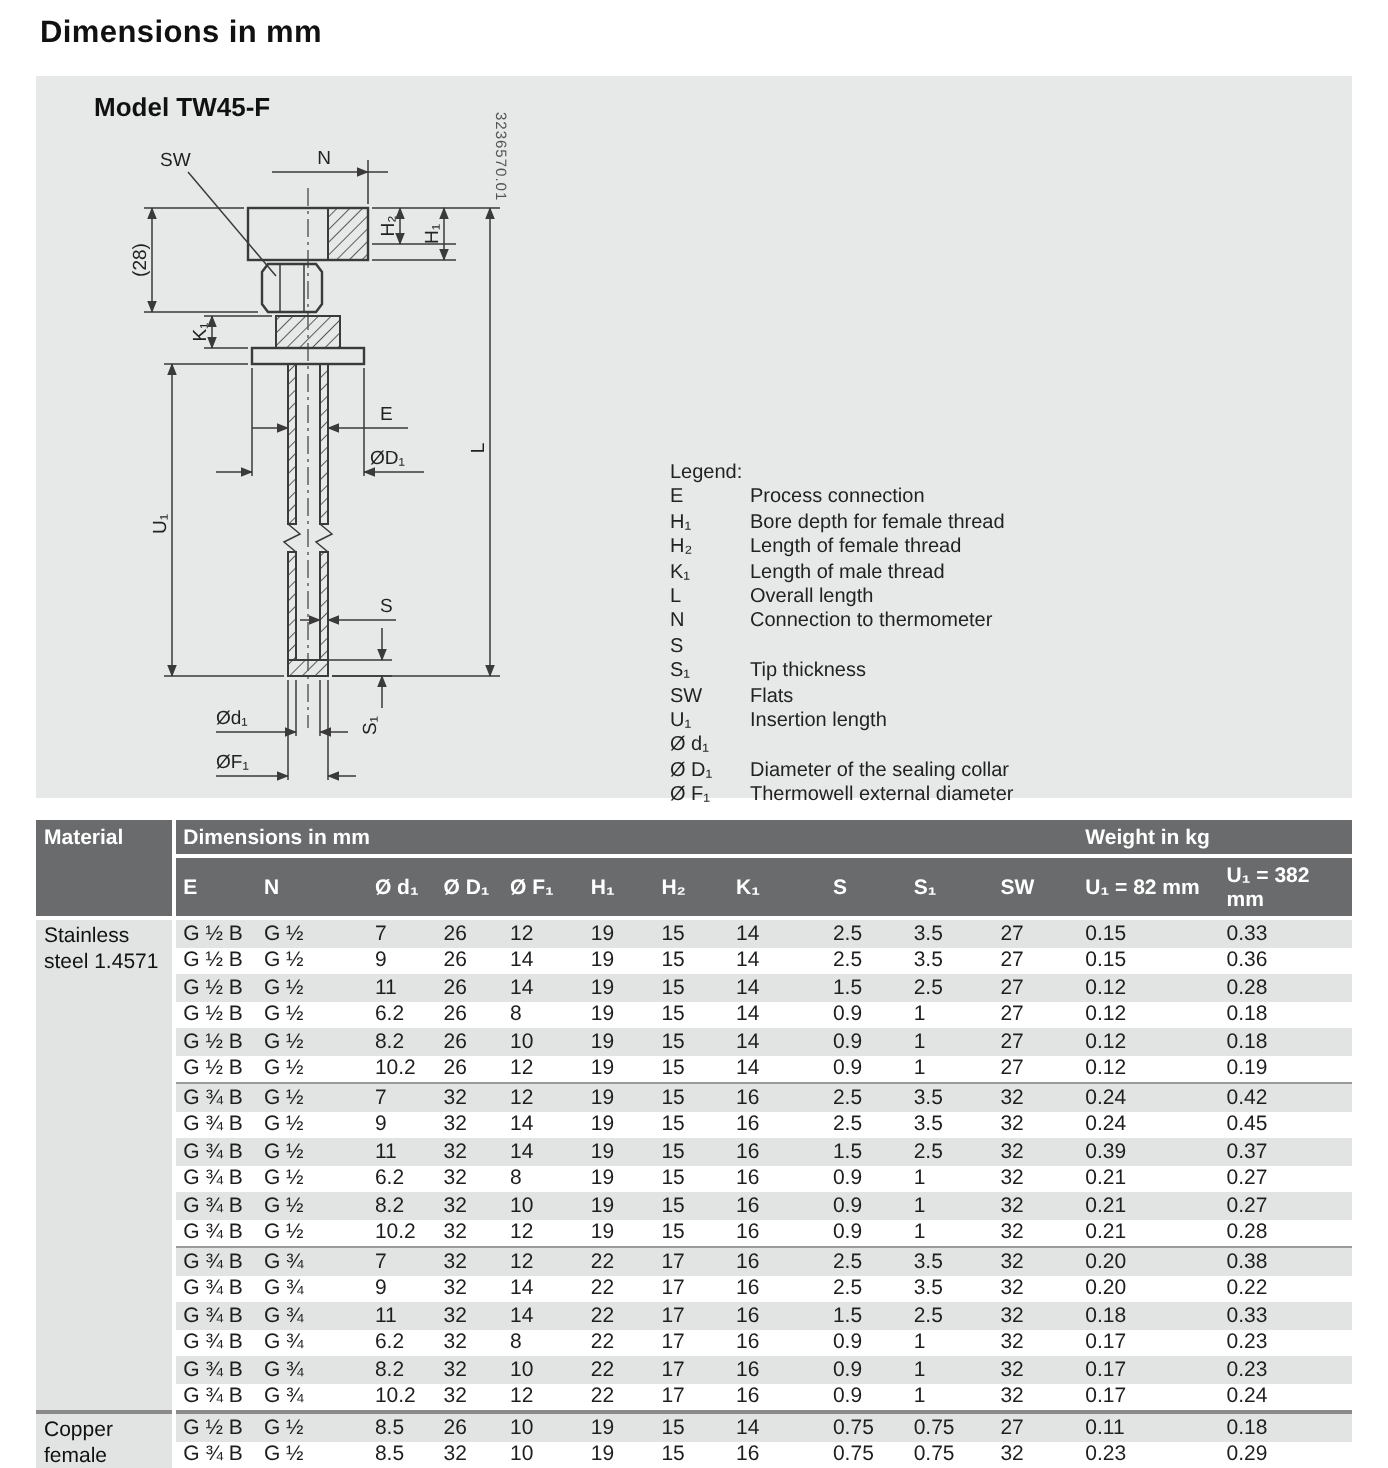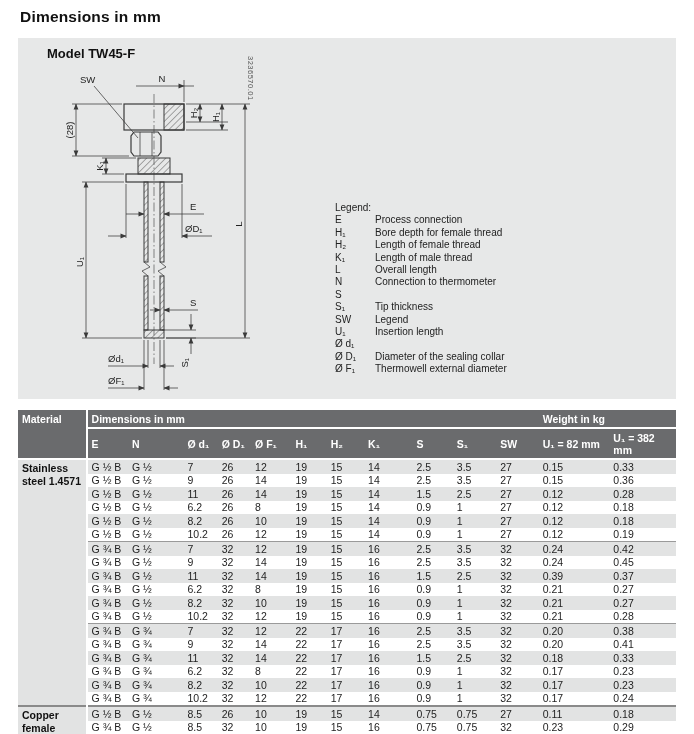--- a/index.html
+++ b/index.html
@@ -30,42 +30,42 @@
   .drawing-wrap{position:absolute;left:46px;top:24px;}
   svg .part{fill:none;stroke:#3a3a3a;stroke-width:1.2;}
   svg .hatched{fill:url(#hatch);stroke:#3a3a3a;stroke-width:1;}
   svg .dim{stroke:#3a3a3a;stroke-width:.75;fill:none;}
   svg .cl{stroke:#555;stroke-width:.7;stroke-dasharray:9 2.5 1.5 2.5;}
   svg text{font-family:"Liberation Sans","DejaVu Sans",sans-serif;font-size:9.5px;fill:#222;}
   .legend{
     position:absolute;left:317px;top:164px;width:330px;
     font-size:10px;line-height:12.4px;color:#222;
   }
-  .legend-title{margin-bottom:0;}
+  .legend-title{margin-bottom:0;margin-top:29px;}
   .legend-row{display:flex;}
   .legend-sym{width:40px;flex:0 0 40px;}
   .legend-desc{flex:1;}
   
   table.dim-table{
     border-collapse:collapse;table-layout:fixed;width:658px;
     margin-top:11px;font-size:10.5px;
   }
   .dim-table th{
     background:var(--header-bg,#6a6b6d);color:#fff;font-weight:bold;
     text-align:left;padding:3px 4px 2px 4px;line-height:12px;
     border-bottom:2px solid #fff;
   }
   .dim-table th.material-h{border-right:2px solid #fff;vertical-align:top;}
   .dim-table td{
     padding:1.5px 4px;line-height:10.5px;color:#1e1e1e;
     white-space:nowrap;overflow:hidden;
   }
   .dim-table tr.alt td{background:var(--row-alt,#e2e3e3);}
   .dim-table td.material-cell{
-    background:var(--material-bg,#d8d9d9);font-weight:bold;color:#111;
+    background:var(--material-bg,#d8d9d9);font-weight:normal;color:#111;
     vertical-align:top;white-space:pre-line;border-right:2px solid #fff;
     line-height:12.5px;padding-top:2px;
   }
   .dim-table td.first-data{border-left:1px solid #999;}
   .dim-table tr.block-start td{border-top:1.5px solid #9a9a9a;}
   .dim-table tr.group-start td{border-top:2px solid #8a8a8a;}
   .dim-table tbody tr:last-child td{border-bottom:2px solid #777;}
 </style>
 </head>
 <body>
@@ -211,21 +211,21 @@
           </div>
           <div class="legend-row">
             <span class="legend-sym">S</span>
           </div>
           <div class="legend-row">
             <span class="legend-sym">S₁</span>
             <span class="legend-desc">Tip thickness</span>
           </div>
           <div class="legend-row">
             <span class="legend-sym">SW</span>
-            <span class="legend-desc">Legend</span>
+            <span class="legend-desc">Flats</span>
           </div>
           <div class="legend-row">
             <span class="legend-sym">U₁</span>
             <span class="legend-desc">Insertion length</span>
           </div>
           <div class="legend-row">
             <span class="legend-sym">Ø d₁</span>
           </div>
           <div class="legend-row">
             <span class="legend-sym">Ø D₁</span>
@@ -482,21 +482,21 @@
           <td>9</td>
           <td>32</td>
           <td>14</td>
           <td>22</td>
           <td>17</td>
           <td>16</td>
           <td>2.5</td>
           <td>3.5</td>
           <td>32</td>
           <td>0.20</td>
-          <td>0.41</td>
+          <td>0.22</td>
         </tr>
         <tr class="alt">
           <td class="first-data">G ¾ B</td>
           <td>G ¾</td>
           <td>11</td>
           <td>32</td>
           <td>14</td>
           <td>22</td>
           <td>17</td>
           <td>16</td>

